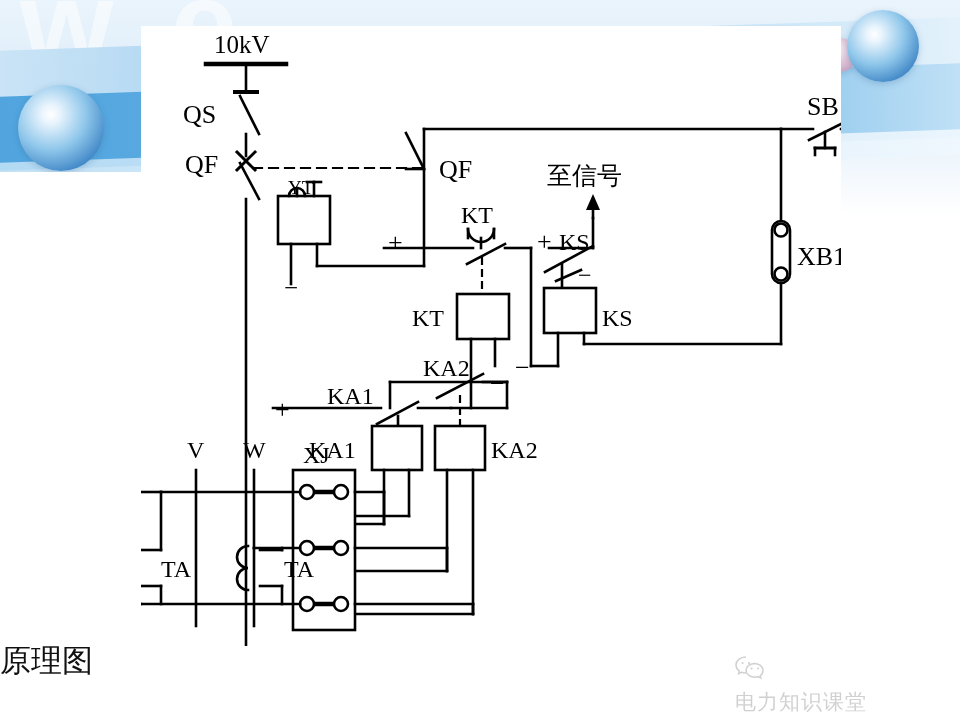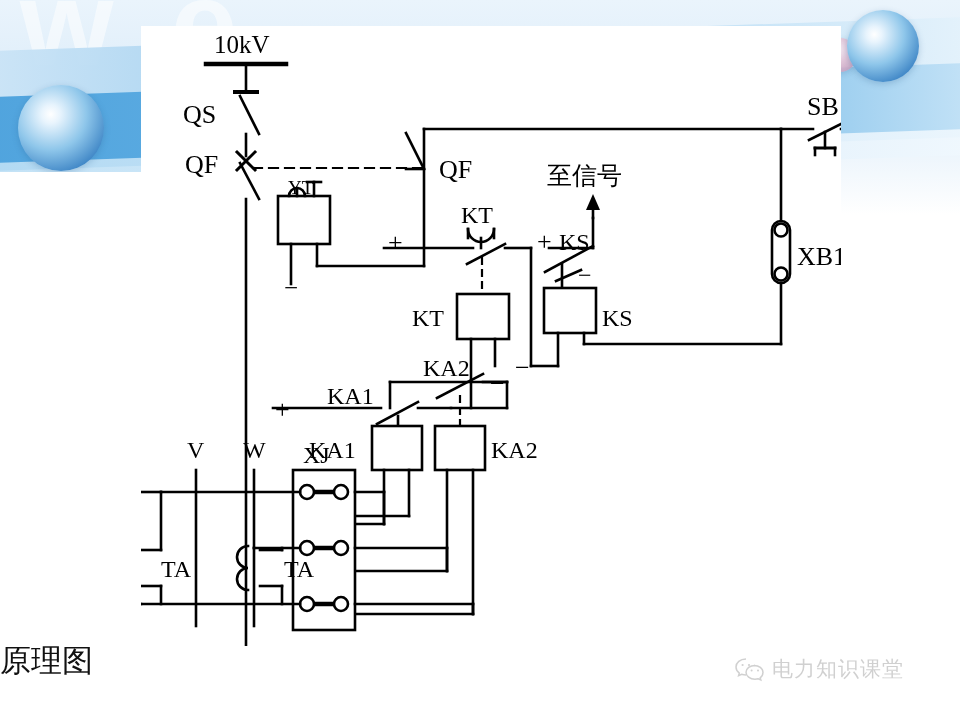--- a/index.html
+++ b/index.html
@@ -60,22 +60,23 @@
   #schematic{position:absolute;left:141px;top:26px;}
 
   .cap{
     position:absolute;left:0;top:640px;width:760px;
     font-size:31px;color:#111;
     font-family:"DejaVu Sans","Liberation Sans",sans-serif;
   }
 
   
   .wm{
-    position:absolute;left:735px;top:655px;display:flex;align-items:flex-end;gap:7px;
+    position:absolute;left:735px;top:655px;display:flex;align-items:flex-start;gap:7px;
     opacity:.32;
+    flex-direction:column;
   }
   .wm-text{
     font-size:21px;color:#6f6f6f;letter-spacing:1px;
     font-family:"DejaVu Sans","Liberation Sans",sans-serif;white-space:nowrap;
   }
 </style>
 </head>
 <body>
 
 <div id="slide">

